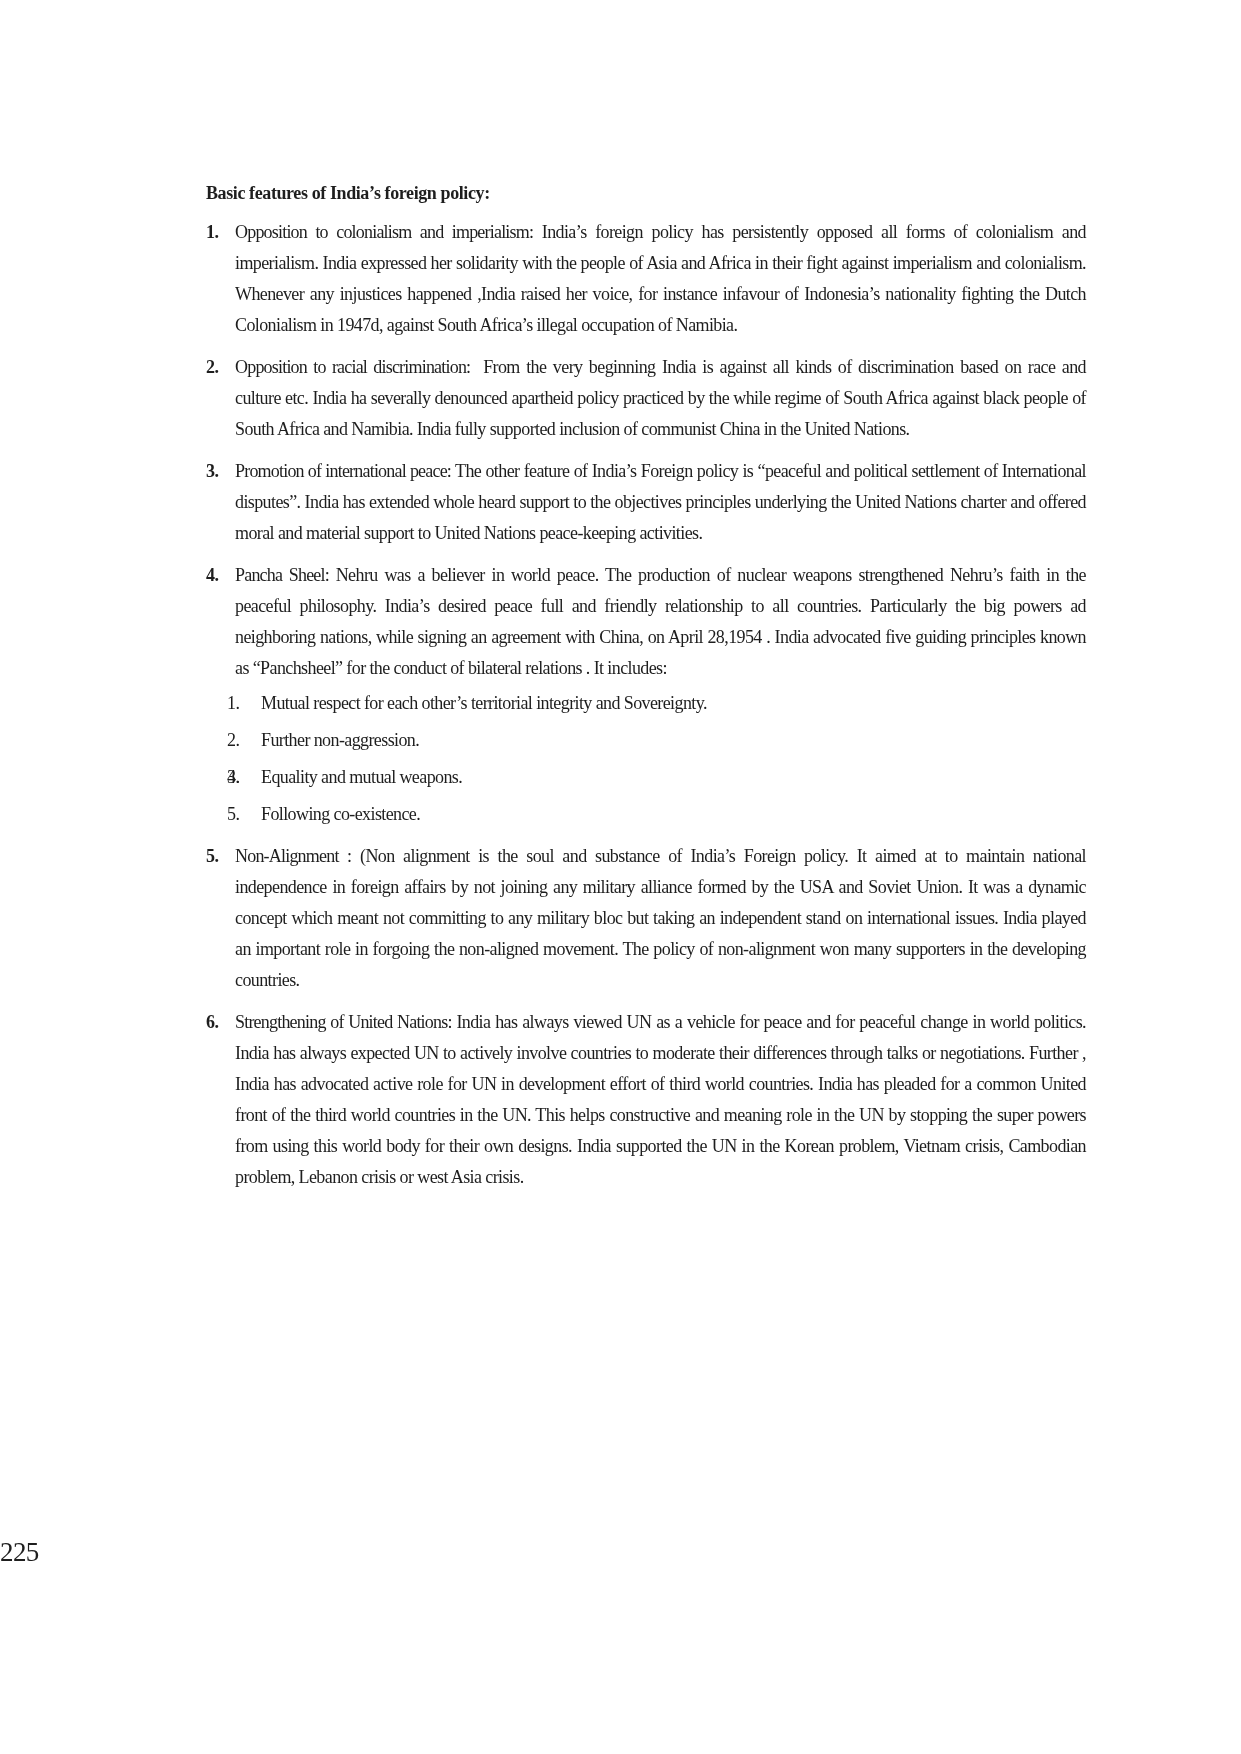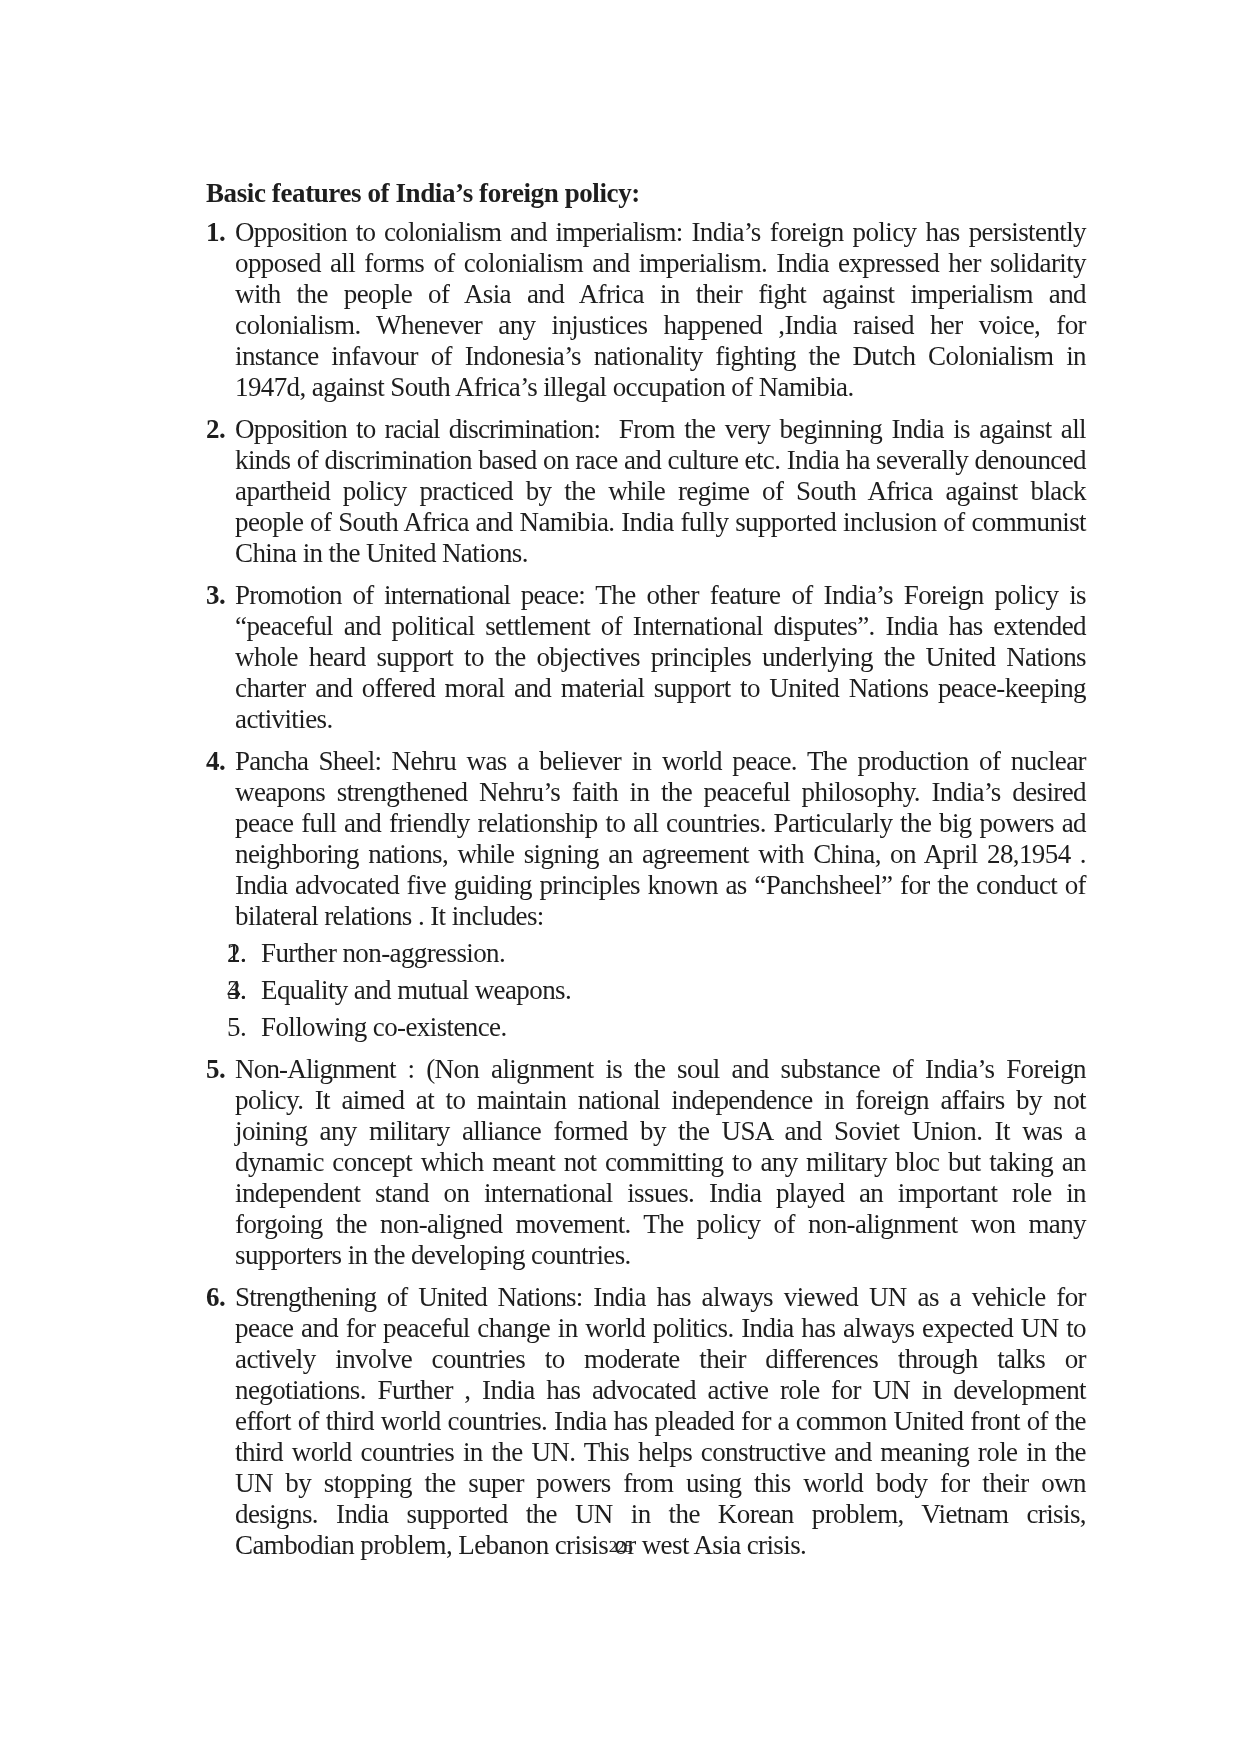--- a/index.html
+++ b/index.html
@@ -3,33 +3,33 @@
 <meta charset="utf-8">
 <style>
   html, body { margin: 0; padding: 0; background: #ffffff; }
   body {
     width: 1241px; height: 1754px; position: relative; overflow: hidden;
     font-family: "Liberation Serif", "DejaVu Serif", serif;
     color: #1e1e1e;
   }
   .page {
     position: absolute; left: 206px; top: 178px; width: 880px;
-    font-size: 27px; line-height: 31px; letter-spacing: -0.6px;
+    font-size: 18px; line-height: 31px; letter-spacing: -0.6px;
   }
   .heading { font-weight: bold; margin: 0 0 8px 0; letter-spacing: -0.4px; }
   .intro { margin: 0 0 7px 0; }
   .item { position: relative; padding-left: 29px; margin: 0 0 11px 0; text-align: justify; text-align-last: left; }
   .item .num { position: absolute; left: 0; top: 0; font-weight: bold; }
   .item .lead { font-weight: normal; letter-spacing: -0.8px; }
   .sublist { margin: 4px 0 0 -8px; padding: 0; list-style: none; }
   .sublist li { position: relative; padding-left: 34px; margin: 0 0 6px 0; }
   .sublist li .snum { position: absolute; left: 0; top: 0; }
   .page-number {
-    position: absolute; left: 0; width: 1241px; top: 1537px; text-align: center;
-    font-size: 17px; letter-spacing: -0.6px;
+    position: absolute; left: 0; width: 1241px; top: 1537px; text-align: left;
+    font-size: 27px; letter-spacing: -0.6px;
   }
 </style>
 </head>
 <body>
 
 <div class="page">
   <div class="heading">Basic features of India’s foreign policy:</div>
 
   <div class="item">
     <span class="num">1.</span>
@@ -43,21 +43,21 @@
 
   <div class="item">
     <span class="num">3.</span>
     <span class="lead">Promotion of international peace:</span><span> The other feature of India’s Foreign policy is “peaceful and political settlement of International disputes”.  India has extended whole heard support  to the objectives  principles underlying the United Nations charter and offered moral and material support to United Nations peace-keeping activities.</span>
   </div>
 
   <div class="item">
     <span class="num">4.</span>
     <span class="lead">Pancha Sheel:</span><span> Nehru was a believer in world peace. The production of nuclear weapons strengthened Nehru’s faith in the peaceful philosophy. India’s desired peace full and friendly relationship to all countries.  Particularly the big powers ad neighboring nations, while signing an agreement with China, on April 28,1954 . India advocated five guiding principles known as “Panchsheel” for the conduct of bilateral relations . It includes:</span>
     <ul class="sublist">
-      <li><span class="snum">1.</span></li>
+      <li><span class="snum">1.</span><span>Mutual respect for each other’s territorial integrity and Sovereignty.</span></li>
       <li><span class="snum">2.</span><span>Further non-aggression.</span></li>
       <li><span class="snum">3.</span></li>
       <li><span class="snum">4.</span><span>Equality and mutual weapons.</span></li>
       <li><span class="snum">5.</span><span>Following co-existence.</span></li>
     </ul>
   </div>
 
   <div class="item">
     <span class="num">5.</span>
     <span class="lead">Non-Alignment</span><span>  : (Non alignment is the soul and substance of  India’s Foreign policy. It aimed at to maintain national independence in foreign affairs by not joining any military alliance formed by the USA and Soviet Union.  It was a dynamic concept which meant not committing to any military bloc but taking an independent stand on international issues.  India played an important role in forgoing the non-aligned movement. The policy of non-alignment won many supporters in the developing countries.</span>

